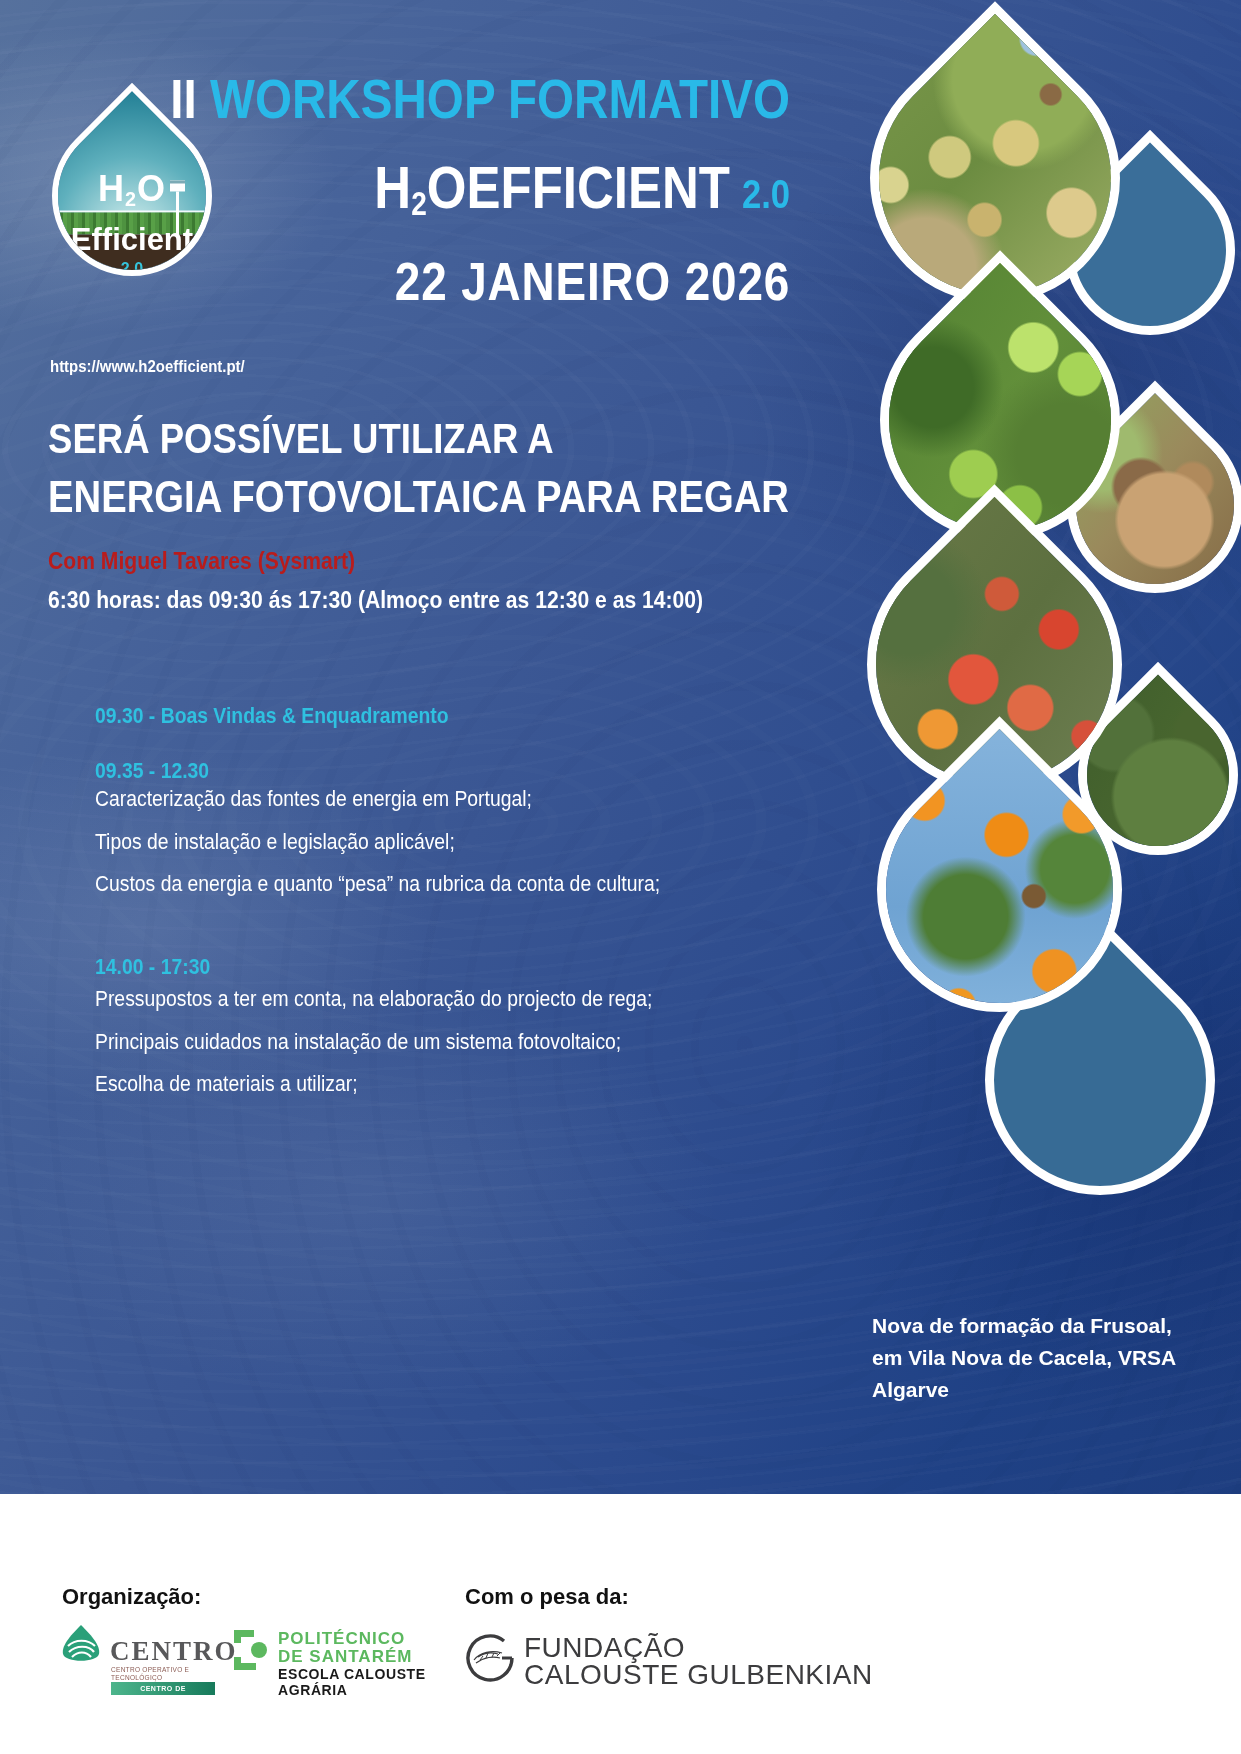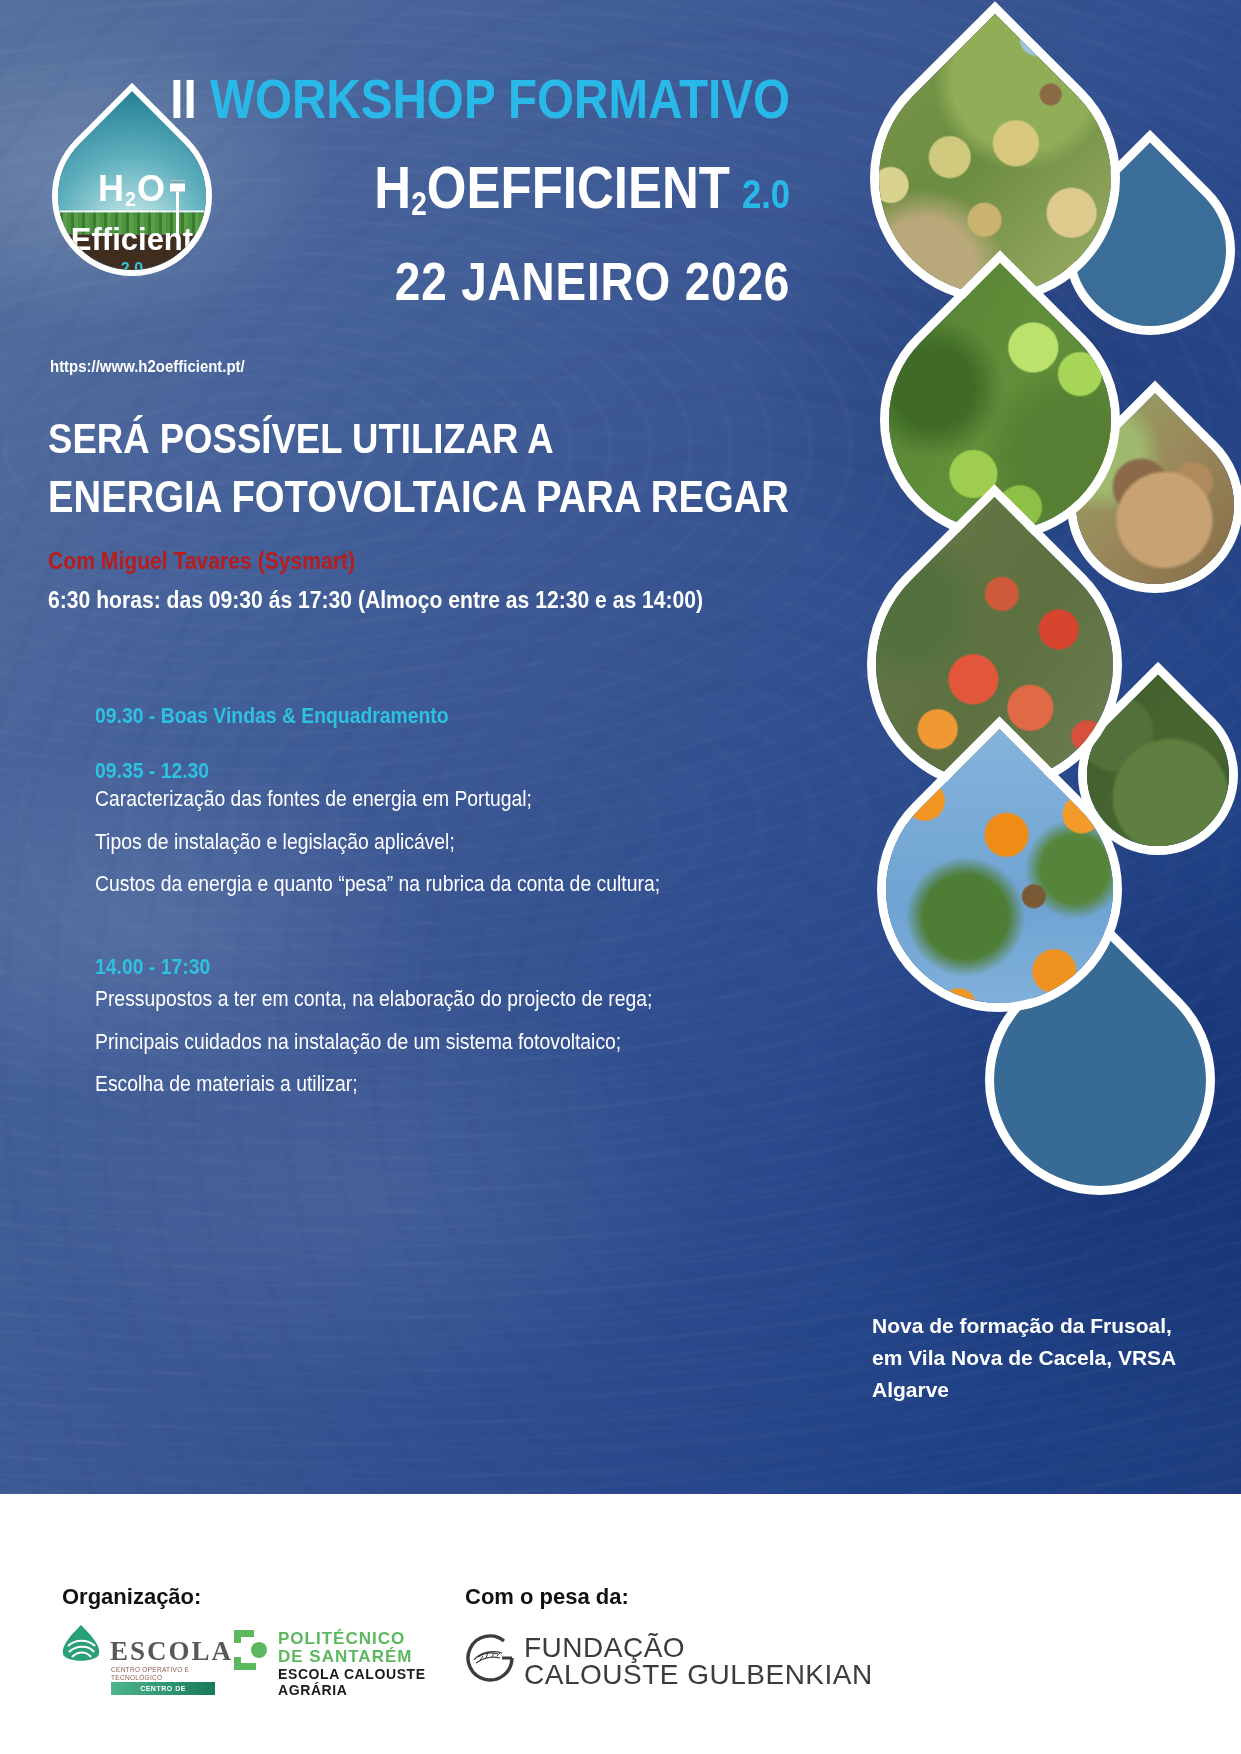--- a/index.html
+++ b/index.html
@@ -232,21 +232,21 @@
   <div class="f-label org-label">Organização:</div>
   <div class="f-label apoio-label">Com o pesa da:</div>
 
   <div class="cothn">
     <svg width="46" height="42" viewBox="0 0 46 42">
       <path d="M23 1 C31 9 43 21 41 30 C39 39 7 39 5 30 C3 21 15 9 23 1 Z" fill="#2aa079"></path>
       <path d="M10 22 C17 15 30 15 37 22" stroke="#fff" stroke-width="2.2" fill="none"></path>
       <path d="M11 28 C18 21 31 21 36 28" stroke="#fff" stroke-width="2.2" fill="none"></path>
       <path d="M14 33 C20 27 28 27 33 33" stroke="#fff" stroke-width="2.2" fill="none"></path>
     </svg>
-    <div class="cothn-name">ESCOLA</div>
+    <div class="cothn-name">CENTRO</div>
     <div class="cothn-sub">
       <div>CENTRO OPERATIVO E TECNOLÓGICO</div>
       <div>HORTOFRUTÍCOLA NACIONAL</div>
     </div>
     <div class="cothn-badge">CENTRO DE COMPETÊNCIAS</div>
   </div>
 
   <div class="ipsantarem">
     <svg width="40" height="44" viewBox="0 0 40 44">
       <rect x="2" y="2" width="20" height="7" fill="#5cb85f"></rect>

